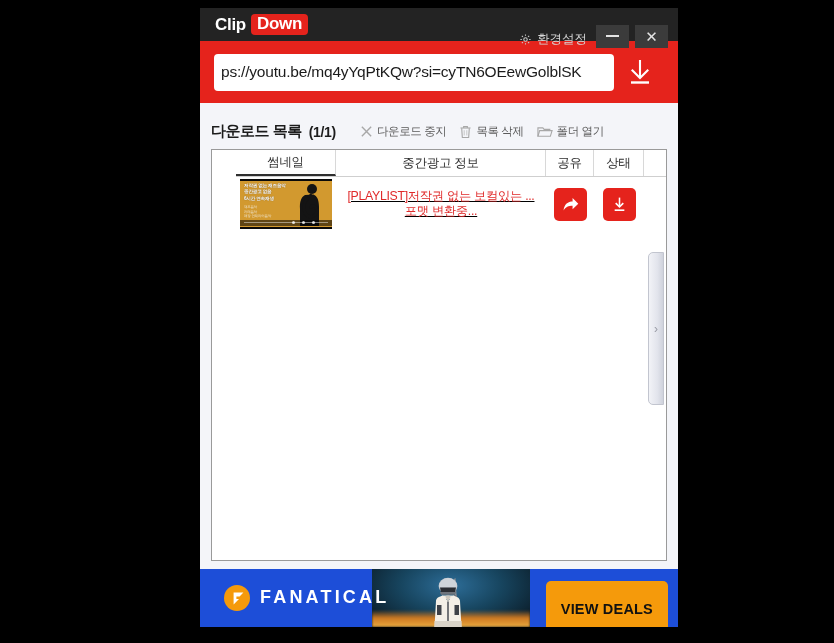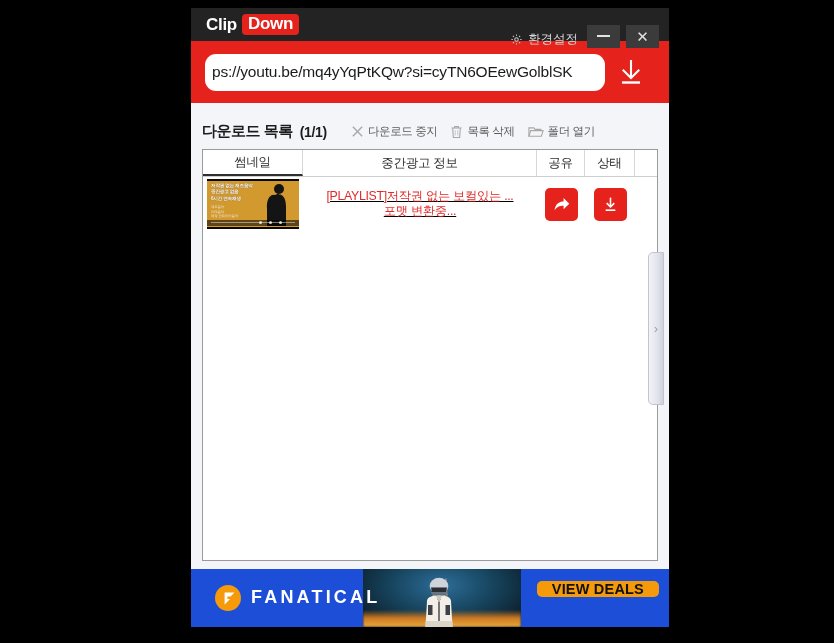--- a/index.html
+++ b/index.html
@@ -16,21 +16,21 @@
   #screen {
     position: relative;
     width: 834px;
     height: 643px;
     background: #000000;
   }
 
   
   #app-window {
     position: absolute;
-    left: 191px;
+    left: 200px;
     top: 8px;
     width: 478px;
     height: 619px;
     background: #ffffff;
     box-sizing: border-box;
     overflow: hidden;
     display: flex;
     flex-direction: column;
   }
 
@@ -114,21 +114,21 @@
     align-items: center;
     padding: 0 12px 0 14px;
     box-sizing: border-box;
   }
   .url-input {
     flex: 1;
     height: 37px;
     background: #ffffff;
     border: none;
     outline: none;
-    border-radius: 11px;
+    border-radius: 4px;
     font-size: 15.5px;
     color: #1b1b1b;
     padding: 0 7px;
     box-sizing: border-box;
     font-family: "Liberation Sans", "DejaVu Sans", sans-serif;
     letter-spacing: -0.2px;
   }
   .url-download-btn {
     width: 52px;
     height: 44px;
@@ -193,20 +193,21 @@
   
   .table-wrap {
     flex: 1;
     background: #ffffff;
     border: 1px solid #9a9a9a;
     box-sizing: border-box;
     display: flex;
     flex-direction: column;
     margin-bottom: 8px;
     overflow: hidden;
+    padding-left: 24px;
   }
   .thead {
     height: 26px;
     display: flex;
     flex: none;
     border-bottom: 1px solid #cfcfcf;
     background: #ffffff;
   }
   .th {
     display: flex;
@@ -359,21 +360,21 @@
     font-weight: bold;
     letter-spacing: 3.2px;
   }
   .ad-cta {
     position: absolute;
     right: 10px; top: 12px;
     background: #f59a0b;
     color: #111111;
     font-size: 14.5px;
     font-weight: bold;
-    padding: 0 15px;
+    padding: 20px 15px;
     border-radius: 5px;
     letter-spacing: 0.2px;
     cursor: default;
   }
 
   
   #side-tab {
     position: absolute;
     left: 648px;
     top: 252px;

